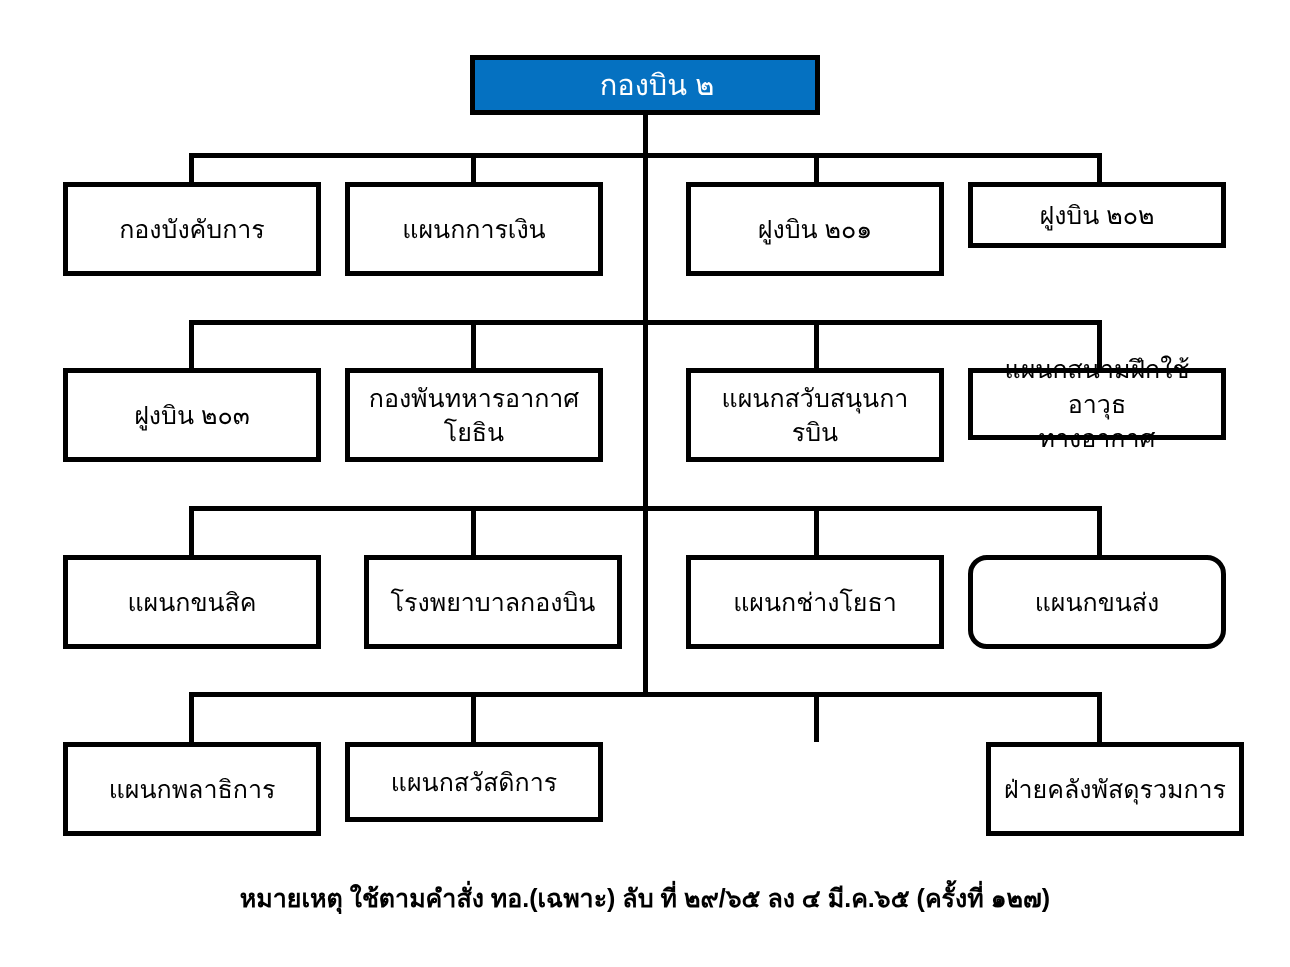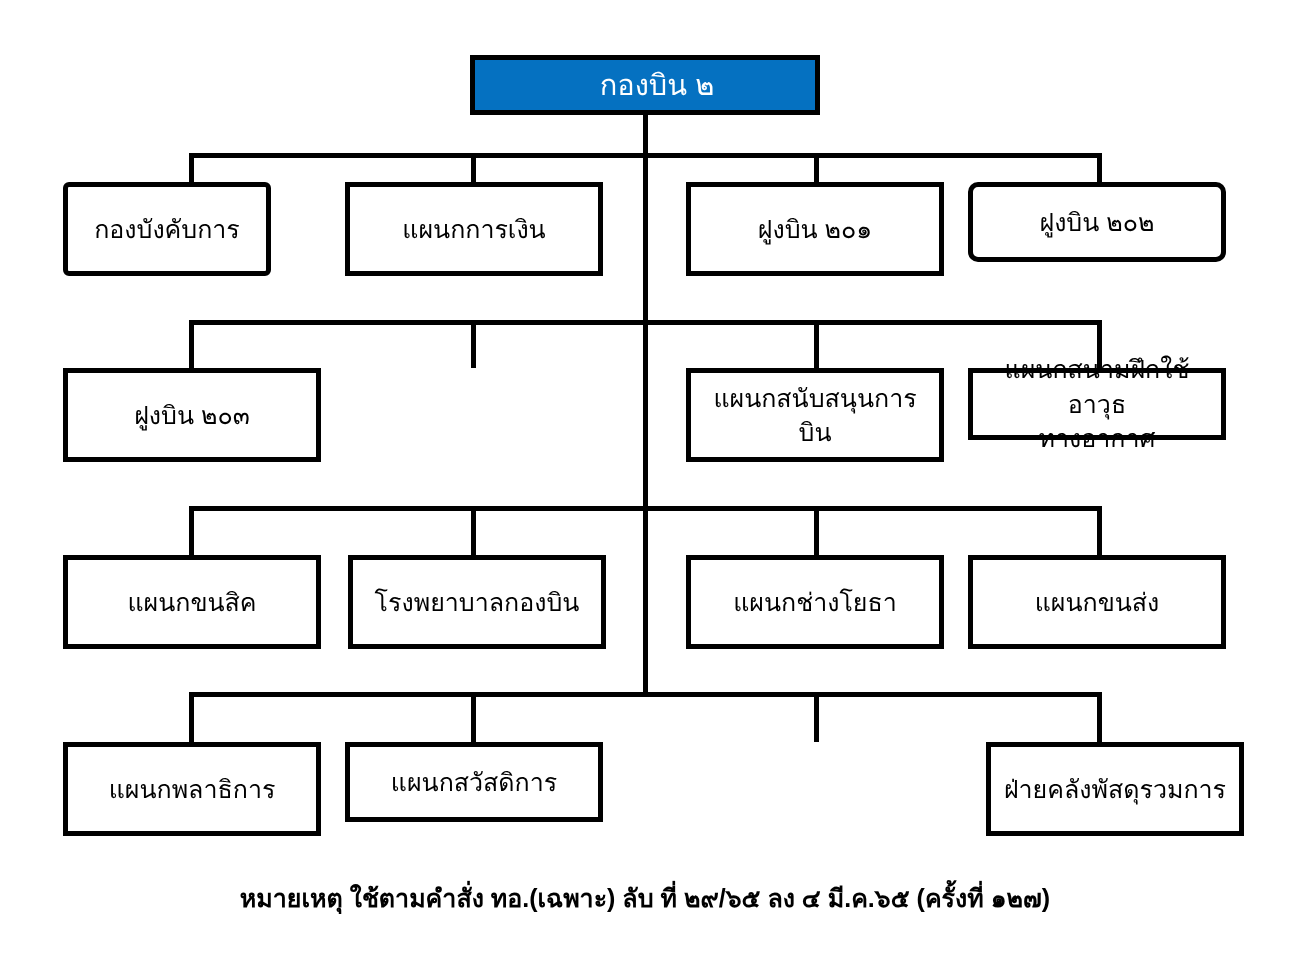--- a/index.html
+++ b/index.html
@@ -81,66 +81,69 @@
   </div>
 
   <div class="conn-v" style="left:643px; top:115px; height:579px;"></div>
 
   <div class="conn-h" style="left:189px; top:153px; width:913px;"></div>
   <div class="conn-v" style="left:189px; top:153px; height:29px;"></div>
   <div class="conn-v" style="left:471px; top:153px; height:29px;"></div>
   <div class="conn-v" style="left:814px; top:153px; height:29px;"></div>
   <div class="conn-v" style="left:1097px; top:153px; height:29px;"></div>
 
-  <div class="node" style="left:63px; top:182px; width:208px; height:94px;border-radius:6px;">
+  <div class="node" style="left:63px; top:182px; width:258px; height:94px;">
     <span class="node-label">กองบังคับการ</span>
   </div>
   <div class="node" style="left:345px; top:182px; width:258px; height:94px;">
     <span class="node-label">แผนกการเงิน</span>
   </div>
   <div class="node" style="left:686px; top:182px; width:258px; height:94px;">
     <span class="node-label">ฝูงบิน ๒๐๑</span>
   </div>
-  <div class="node" style="left:968px; top:182px; width:258px; height:80px;border-radius:10px;">
+  <div class="node" style="left:968px; top:182px; width:258px; height:66px;">
     <span class="node-label">ฝูงบิน ๒๐๒</span>
   </div>
 
   <div class="conn-h" style="left:189px; top:320px; width:913px;"></div>
   <div class="conn-v" style="left:189px; top:320px; height:48px;"></div>
   <div class="conn-v" style="left:471px; top:320px; height:48px;"></div>
   <div class="conn-v" style="left:814px; top:320px; height:48px;"></div>
   <div class="conn-v" style="left:1097px; top:320px; height:48px;"></div>
 
   <div class="node" style="left:63px; top:368px; width:258px; height:94px;">
     <span class="node-label">ฝูงบิน ๒๐๓</span>
   </div>
+  <div class="node" style="left:345px; top:368px; width:258px; height:94px;">
+    <span class="node-label">กองพันทหารอากาศโยธิน</span>
+  </div>
   <div class="node" style="left:686px; top:368px; width:258px; height:94px;">
-    <span class="node-label">แผนกสนับสนุนการบิน</span>
+    <span class="node-label">แผนกสวับสนุนการบิน</span>
   </div>
   <div class="node" style="left:968px; top:368px; width:258px; height:72px;">
     <span class="node-label">แผนกสนามฝึกใช้อาวุธ
 ทางอากาศ</span>
   </div>
 
   <div class="conn-h" style="left:189px; top:506px; width:913px;"></div>
   <div class="conn-v" style="left:189px; top:506px; height:49px;"></div>
   <div class="conn-v" style="left:471px; top:506px; height:49px;"></div>
   <div class="conn-v" style="left:814px; top:506px; height:49px;"></div>
   <div class="conn-v" style="left:1097px; top:506px; height:49px;"></div>
 
   <div class="node" style="left:63px; top:555px; width:258px; height:94px;">
     <span class="node-label">แผนกขนสิค</span>
   </div>
-  <div class="node" style="left:348px; top:555px; width:258px; height:94px;">
+  <div class="node" style="left:364px; top:555px; width:258px; height:94px;">
     <span class="node-label">โรงพยาบาลกองบิน</span>
   </div>
   <div class="node" style="left:686px; top:555px; width:258px; height:94px;">
     <span class="node-label">แผนกช่างโยธา</span>
   </div>
-  <div class="node" style="left:968px; top:555px; width:258px; height:94px;">
+  <div class="node" style="left:968px; top:555px; width:258px; height:94px;border-radius:19px;">
     <span class="node-label">แผนกขนส่ง</span>
   </div>
 
   <div class="conn-h" style="left:189px; top:692px; width:913px;"></div>
   <div class="conn-v" style="left:189px; top:692px; height:50px;"></div>
   <div class="conn-v" style="left:471px; top:692px; height:50px;"></div>
   <div class="conn-v" style="left:814px; top:692px; height:50px;"></div>
   <div class="conn-v" style="left:1097px; top:692px; height:50px;"></div>
 
   <div class="node" style="left:63px; top:742px; width:258px; height:94px;">

